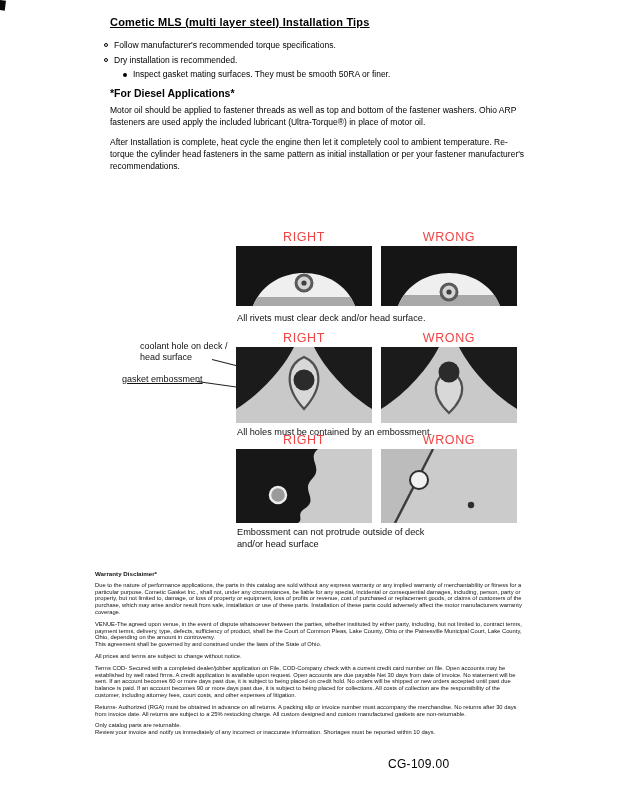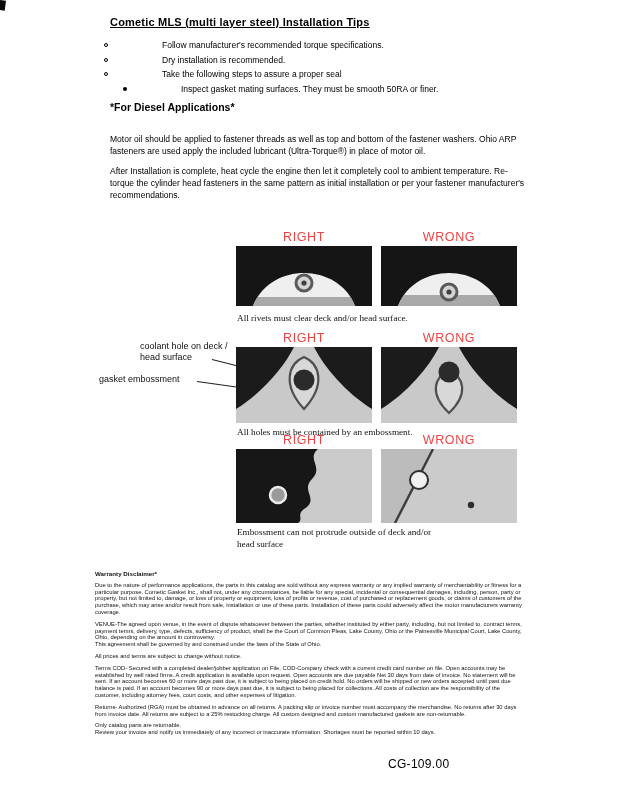--- a/index.html
+++ b/index.html
@@ -3,32 +3,32 @@
 <meta charset="utf-8">
 <style>
   * { margin:0; padding:0; box-sizing:border-box; }
   html,body { width:618px; height:800px; }
   body { font-family:"Liberation Sans", sans-serif; background:#ffffff; color:#000; }
   .page { position:relative; width:618px; height:800px; background:#fff; overflow:hidden; }
   .corner-mark { position:absolute; left:0; top:0; width:6px; height:10px; background:#0a0a0a; transform:rotate(7deg); transform-origin:top left; }
 
   .top-block { position:absolute; left:95px; top:16px; width:435px; }
   .title { font-size:11px; font-weight:bold; text-decoration:underline; margin:0 0 12px 15px; letter-spacing:0.2px; }
-  .bullet-row { display:flex; align-items:flex-start; margin:0 0 3px 9px; font-size:8.5px; line-height:11.5px;gap:48px; }
+  .bullet-row { display:flex; align-items:flex-start; margin:0 0 3px 9px; font-size:8.5px; line-height:11.5px; }
   .marker { flex:0 0 auto; width:4px; height:4px; border:1px solid #000; border-radius:50%; margin:3px 6px 0 0; background:#fff; }
   .bullet-row.sub { margin-left:28px; margin-bottom:2.5px; }
   .bullet-row.sub .marker { background:#000; border:none; width:4px; height:4px; margin-top:3.5px; }
-  .diesel-heading { font-size:10.5px; font-weight:bold; margin:6px 0 20px 15px; }
+  .diesel-heading { font-size:10.5px; font-weight:bold; margin:6px 0 5px 15px; }
   .para { font-size:8.5px; line-height:12px; margin:0 0 8px 15px; }
   .note { font-size:8.5px; line-height:12px; margin:2px 0 0 15px; }
 
   .figures { position:absolute; left:0; top:228px; width:618px; height:336px; }
   .fig-label { position:absolute; width:136px; text-align:center; font-size:12.5px; letter-spacing:0.6px; color:#ef4444; }
   .panel { position:absolute; width:136px; font-size:0; }
-  .caption { position:absolute; font-size:9.2px; line-height:11.5px; color:#111;font-family:Liberation Serif, serif; }
+  .caption { position:absolute; font-size:9.2px; line-height:11.5px; color:#111; }
   .callout { position:absolute; font-size:9px; line-height:10.5px; color:#111; }
   .leader { position:absolute; height:1px; background:#222; transform-origin:left center; }
 
   .disclaimer { position:absolute; left:95px; top:571px; width:428px; font-size:5.8px; line-height:6.8px; color:#111; }
   .disc-heading { font-size:6.2px; font-weight:bold; margin-bottom:4px; }
   .disclaimer p { margin-bottom:5px; white-space:pre-line; }
   .footer { position:absolute; left:388px; top:757px; font-size:12px; letter-spacing:0.3px; }
 </style>
 </head>
 <body>
@@ -39,24 +39,20 @@
   <div class="top-block">
     <div class="title">Cometic MLS (multi layer steel) Installation Tips</div>
 
     <div class="bullet-row">
       <span class="marker"></span>
       <span>Follow manufacturer's recommended torque specifications.</span>
     </div>
     <div class="bullet-row">
       <span class="marker"></span>
       <span>Dry installation is recommended.</span>
-    </div>
-    <div class="bullet-row">
-      <span class="marker"></span>
-      <span>Take the following steps to assure a proper seal</span>
     </div>
     <div class="bullet-row sub">
       <span class="marker"></span>
       <span>Inspect gasket mating surfaces.  They must be smooth 50RA or finer.</span>
     </div>
 
     <div class="diesel-heading">*For Diesel Applications*</div>
     <p class="para">Motor oil should be applied to fastener threads as well as top and bottom of the fastener washers. Ohio ARP fasteners are used apply the included lubricant (Ultra-Torque®) in place of motor oil.</p>
     <p class="para">After Installation is complete, heat cycle the engine then let it completely cool to ambient temperature. Re-torque the cylinder head fasteners in the same pattern as initial installation or per your fastener manufacturer's recommendations.</p>
   </div>
@@ -94,21 +90,21 @@
         <circle cx="68" cy="46" r="2.6" fill="#3f3f3f"></circle>
       </svg>
     </div>
     <div class="caption" style="left:237px; top:85px;">All rivets must clear deck and/or head surface.</div>
 
     <div class="fig-label" style="left:236px; top:103px;">RIGHT</div>
     <div class="fig-label" style="left:381px; top:103px;">WRONG</div>
 
     <div class="callout" style="left:140px; top:113px; width:90px;">coolant hole on deck / head surface</div>
     <div class="leader" style="left:212px; top:131px; width:40px; transform:rotate(14deg);"></div>
-    <div class="callout" style="left:99px; top:146px; width:85px;">gasket embossment</div>
+    <div class="callout" style="left:122px; top:146px; width:85px;text-decoration:underline;">gasket embossment</div>
     <div class="leader" style="left:197px; top:153px; width:72px; transform:rotate(8deg);"></div>
 
     <div class="panel" style="left:236px; top:119px;">
       <svg width="136" height="76" viewBox="0 0 136 76">
         <rect width="136" height="76" fill="#c9c9c9"></rect>
         <path d="M0,0 L58,0 C48,20 26,46 0,62 Z" fill="#1b1b1b"></path>
         <path d="M136,0 L78,0 C88,20 110,46 136,62 Z" fill="#1b1b1b"></path>
         <path d="M68,10 C84,17 90,38 68,62 C46,38 52,17 68,10 Z" fill="#d8d8d8" stroke="#4f4f4f" stroke-width="2.2"></path>
         <circle cx="68" cy="33" r="10.5" fill="#2b2b2b"></circle>
       </svg>

